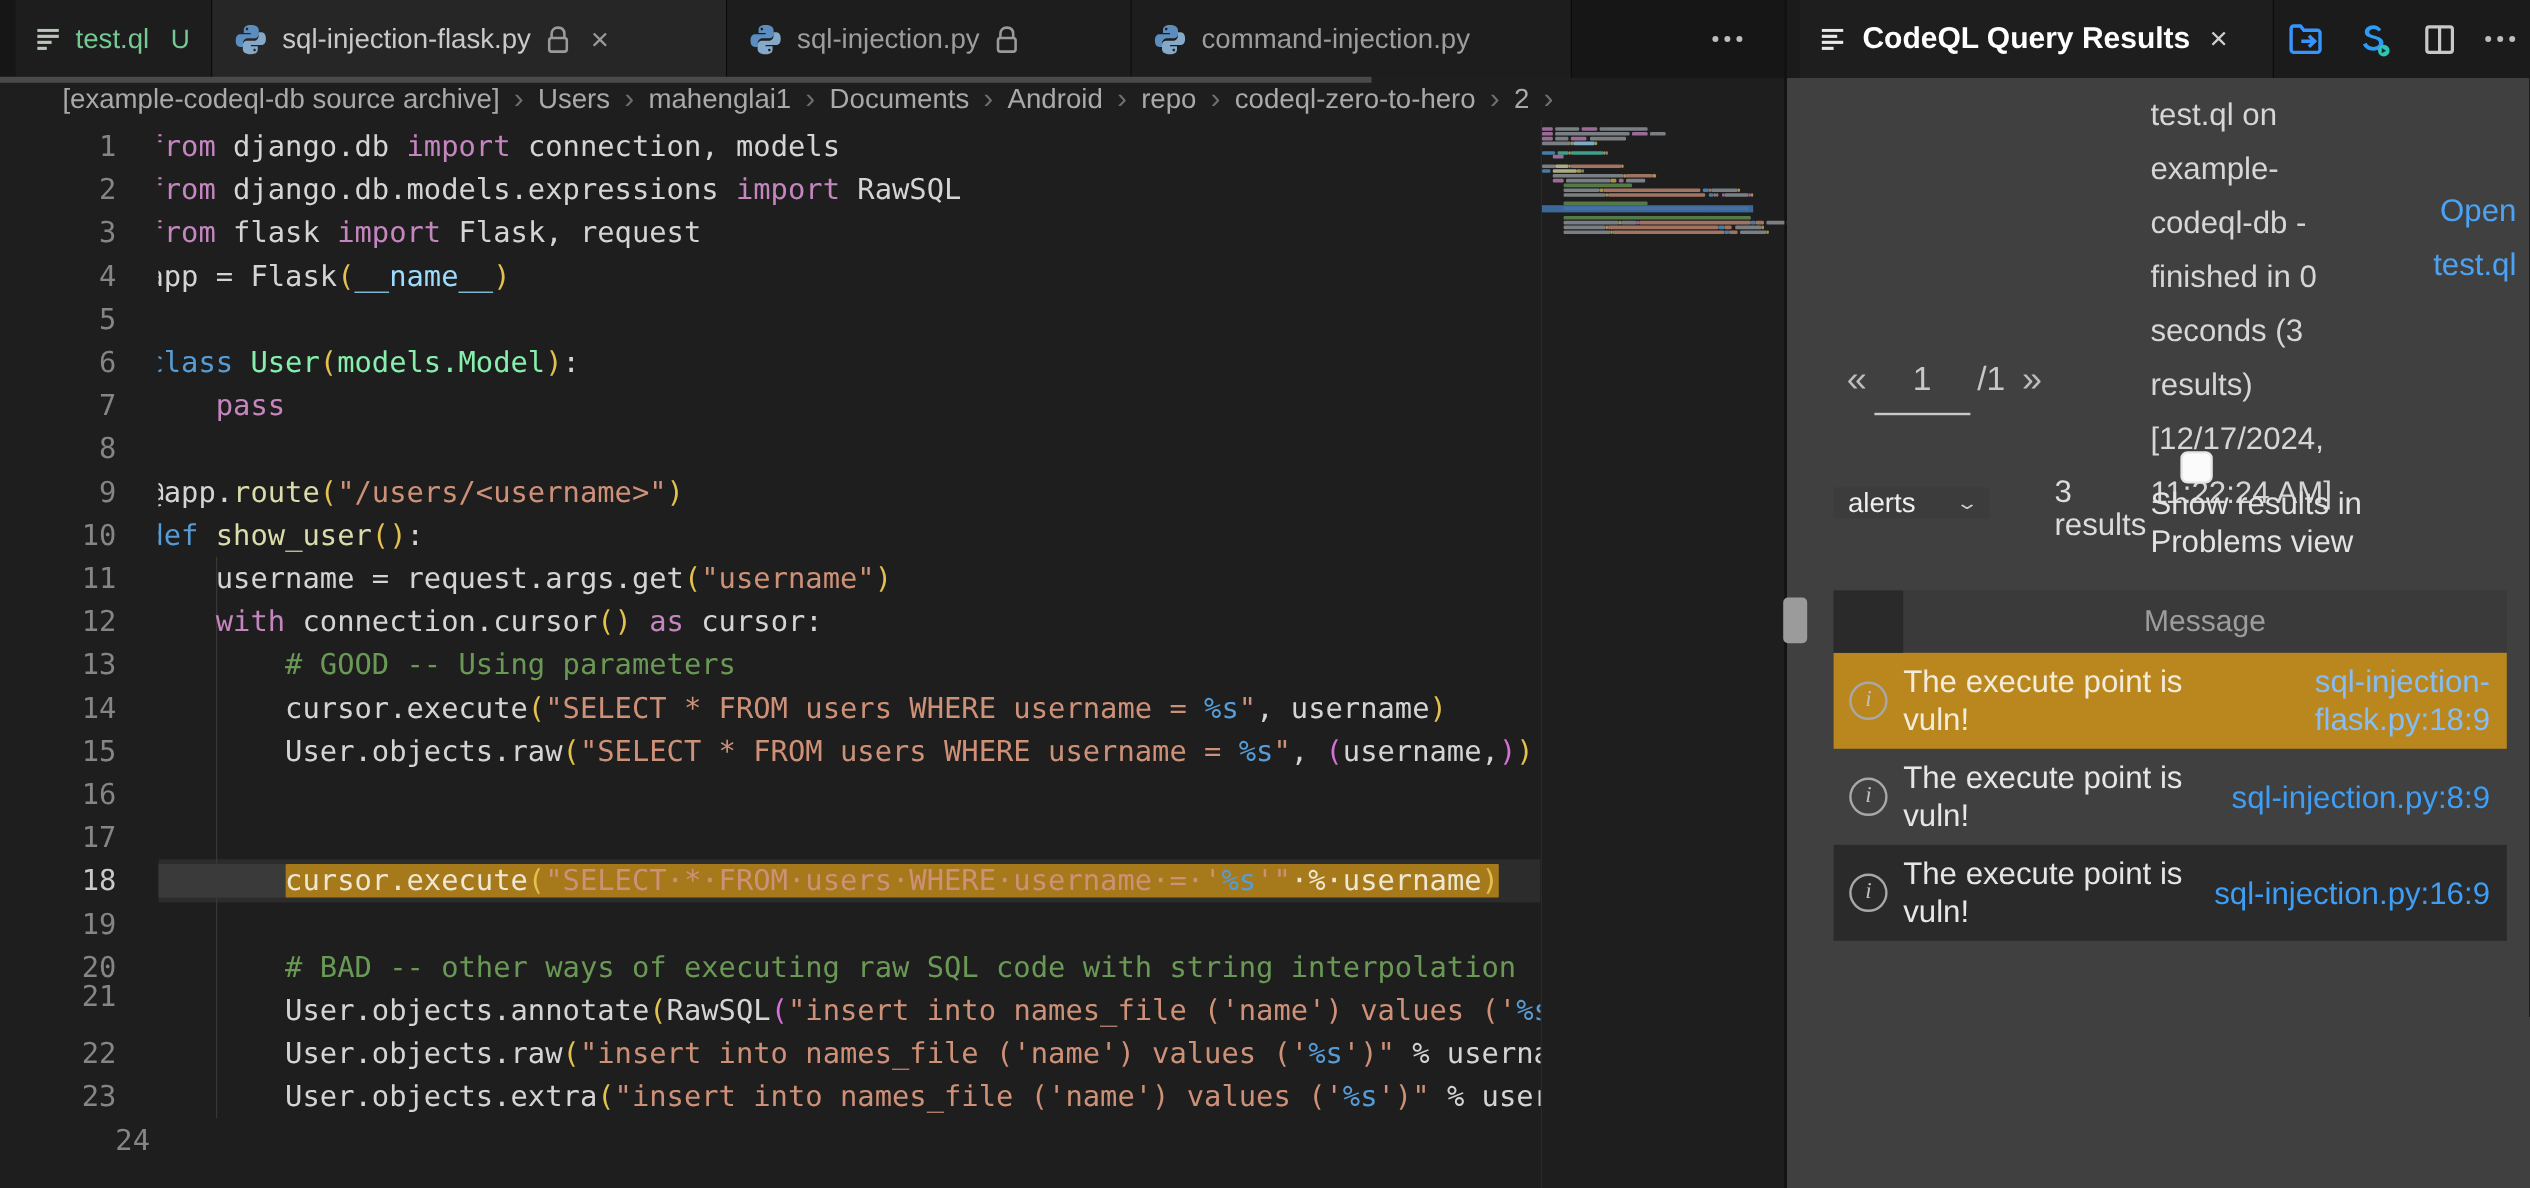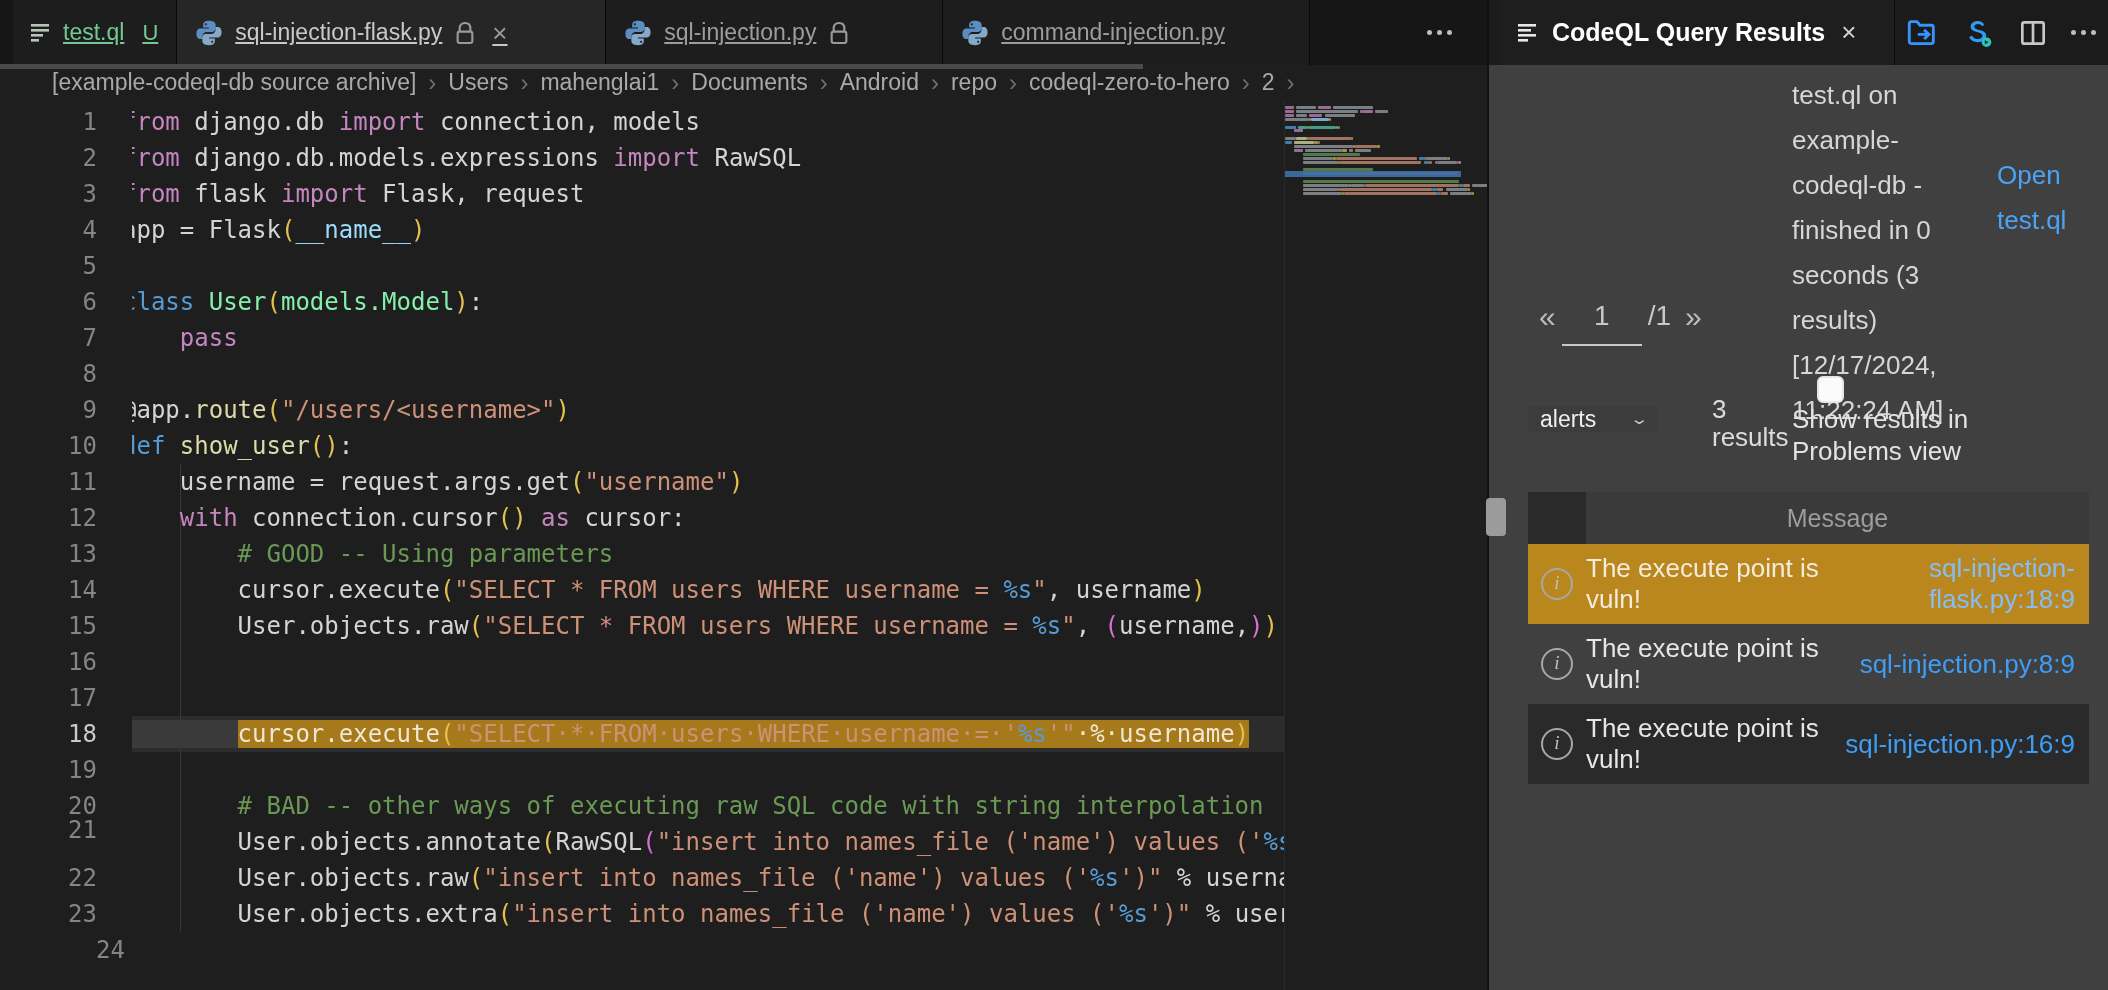--- a/index.html
+++ b/index.html
@@ -1,21 +1,21 @@
 <!DOCTYPE html>
 <html><head>
 <meta charset="utf-8">
 <style>
   html,body{margin:0;padding:0;background:#101010;}
   .window{position:relative;width:2108px;height:990px;background:#1e1e1e;overflow:hidden;
           font-family:"Liberation Sans",sans-serif;color:#d4d4d4;}
   
   .tabbar{position:absolute;left:0;top:0;width:1489px;height:65px;background:#161616;display:flex;align-items:stretch;}
   .tab{display:flex;align-items:center;gap:12px;padding:0 18px;background:#1d1d1d;border-right:1px solid #0a0a0a;
-       font-size:23px;color:#9d9d9d;white-space:nowrap;text-decoration:underline;}
+       font-size:23px;color:#9d9d9d;white-space:nowrap;}
   .tab.first{margin-left:13px;}
   .tab.active{background:#262626;color:#c9c9c9;}
   .tab .u-badge{color:#73C991;font-size:22px;margin-left:6px;}
   .tab.added{color:#73C991;}
   .tab .close{color:#9a9a9a;font-size:26px;line-height:1;margin-left:4px;}
   .more-dots{display:flex;gap:5px;align-items:center;position:absolute;}
   .more-dots i{width:5px;height:5px;border-radius:50%;background:#bdbdbd;display:block;}
   .tabbar-more{left:1427px;top:30px;}
   .tab-scroll-thumb{position:absolute;left:0;top:64px;width:1143px;height:5px;background:#4a4a4a;z-index:5;}
   
@@ -49,21 +49,21 @@
   .panel{position:absolute;left:1489px;top:0;right:0;height:990px;background:#404040;}
   .panel-header{position:absolute;left:0;top:0;right:0;height:65px;background:#1b1b1b;}
   .panel-tab{position:absolute;left:11px;top:0;width:395px;height:65px;background:#1e1e1e;border-right:1px solid #0a0a0a;
              display:flex;align-items:center;gap:14px;padding-left:18px;box-sizing:border-box;}
   .panel-tab .title{color:#ffffff;font-size:25px;font-weight:bold;white-space:nowrap;}
   .panel-tab .close{color:#d0d0d0;font-size:26px;margin-left:2px;}
   .panel-actions{position:absolute;right:12px;top:0;height:65px;display:flex;align-items:center;gap:22px;}
   .list-icon{display:inline-block;}
   .panel-body{position:absolute;left:0;top:65px;right:0;bottom:0;font-size:26px;color:#d6d6d6;}
   .summary{position:absolute;left:303px;top:8px;width:180px;line-height:45px;word-wrap:break-word;}
-  .open-link{position:absolute;left:508px;top:88px;width:100px;line-height:45px;color:#4BA3F5;}
+  .open-link{position:absolute;left:508px;top:88px;width:100px;line-height:45px;color:#4BA3F5;text-align:right;}
   .pager{position:absolute;left:50px;top:235px;display:flex;align-items:flex-start;color:#c8c8c8;font-size:28px;}
   .pager .arrow{font-size:30px;color:#bdbdbd;}
   .page-input{width:80px;margin:0 6px;border-bottom:2px solid #c9c9c9;text-align:center;padding-bottom:12px;}
   .pager .total{margin-right:14px;}
   .filter-select{position:absolute;left:39px;top:341px;width:130px;height:26px;background:#3c3c3c;border-radius:3px;
                  display:flex;align-items:center;justify-content:space-between;padding:0 12px;box-sizing:border-box;
                  font-size:23px;color:#eeeeee;}
   .filter-select .chev{font-size:15px;color:#cccccc;transform:scaleX(1.6);}
   .result-count{position:absolute;left:223px;top:330px;width:86px;line-height:28px;color:#dcdcdc;}
   .pv-checkbox{position:absolute;left:328px;top:311px;width:27px;height:27px;background:#fbfbfb;border-radius:6px;border:2px solid #e6e6e6;box-sizing:border-box;}

